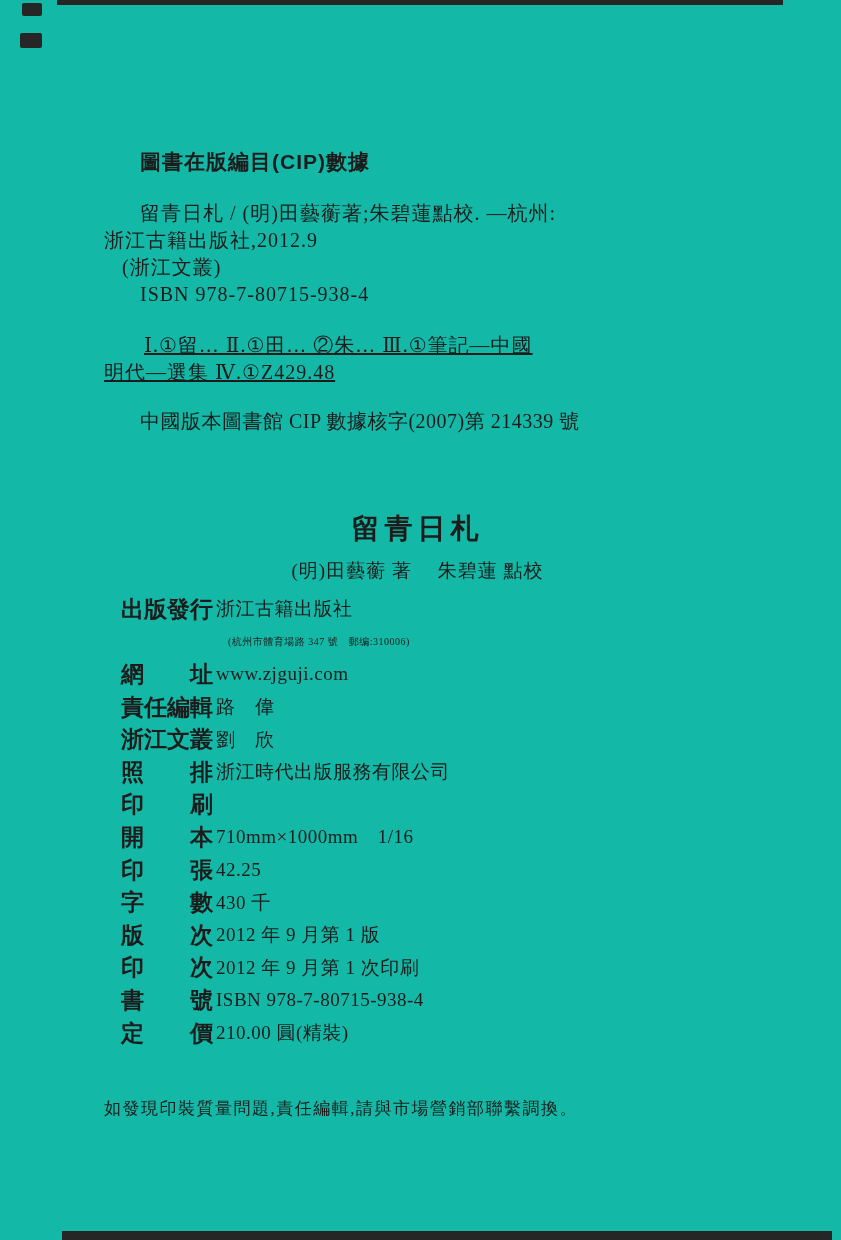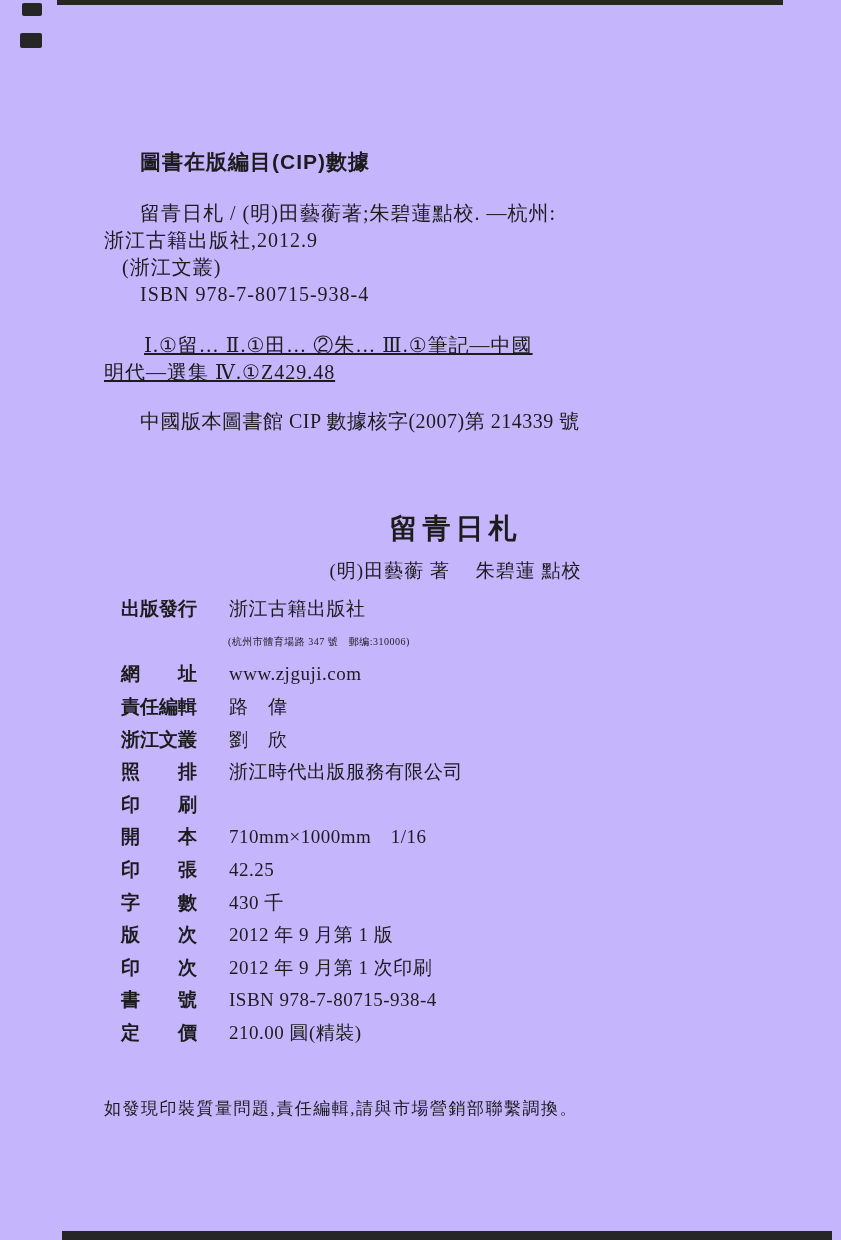--- a/index.html
+++ b/index.html
@@ -1,21 +1,21 @@
 <!DOCTYPE html>
 <html><head>
 <meta charset="utf-8">
 <style>
   html, body { margin: 0; padding: 0; background: #e8e8e8; }
   .page {
     position: relative;
     width: 841px;
     height: 1240px;
     margin: 0 auto;
-    background: #c4b5fd;
+    background: #14b8a6;
     color: #1c1c1c;
     font-family: "Liberation Serif", "DejaVu Serif", serif;
     overflow: hidden;
   }
   .pre { white-space: pre; }
 
   
   .art { position: absolute; background: #262626; }
   .art-top    { left: 57px;  top: 0;      width: 726px; height: 5px;  }
   .art-c1     { left: 22px;  top: 3px;    width: 20px;  height: 13px; border-radius: 2px; }
@@ -39,21 +39,21 @@
   .ind-2 { text-indent: 36px; }
   .ind-3 { text-indent: 40px; }
   .cip-class { margin-top: 24px; text-decoration: underline; }
   .cip-record { margin-top: 22px; font-size: 20px; line-height: 27px; text-indent: 36px; letter-spacing: 0.5px; }
 
   
   .title-block {
     position: absolute;
     left: 0; top: 512px;
     width: 771px;
-    padding-left: 70px;
+    padding-left: 32px;
     text-align: center;
   }
   .book-title {
     font-family: "Liberation Sans", "DejaVu Sans", sans-serif;
     font-weight: bold;
     font-size: 28px;
     line-height: 34px;
     letter-spacing: 5px;
   }
   .book-byline {
@@ -62,24 +62,24 @@
     line-height: 26px;
     letter-spacing: 1px;
   }
 
   
   .colophon { position: absolute; left: 121px; top: 593px; width: 640px; }
   .crow { display: flex; align-items: center; height: 32.6px; }
   .clabel {
     display: inline-block;
     width: 76px;
-    margin-right: 32px;
+    margin-right: 19px;
     font-family: "Liberation Sans", "DejaVu Sans", sans-serif;
     font-weight: bold;
-    font-size: 19px;
+    font-size: 23px;
     flex: 0 0 auto;
   }
   .cvalue { font-size: 19px; letter-spacing: 0.5px; }
   .subrow .cvalue { font-size: 10px; letter-spacing: 0.5px; }
   .subrow { padding-left: 107px; }
 
   
   .note {
     position: absolute;
     left: 104px; top: 1097px;

